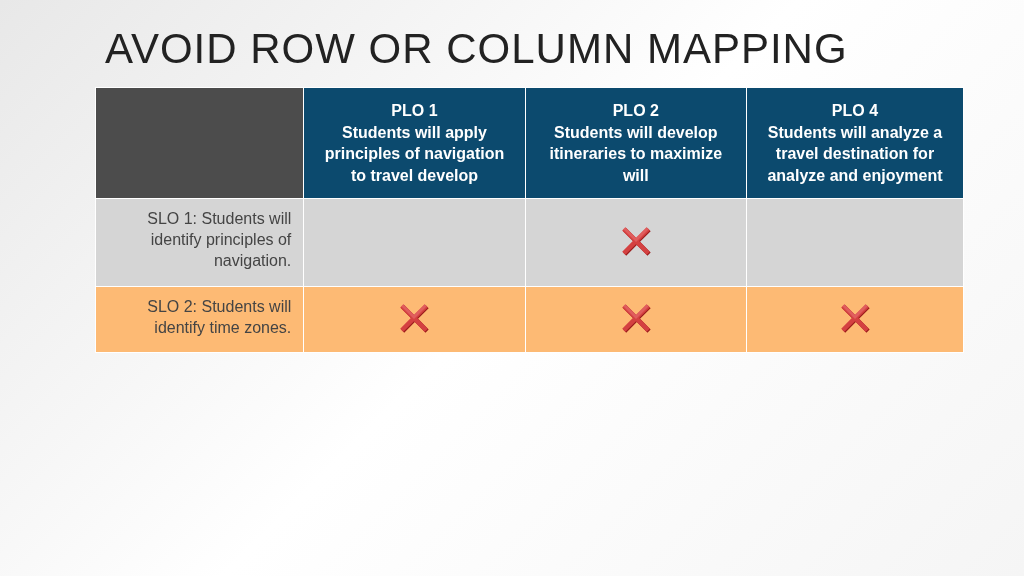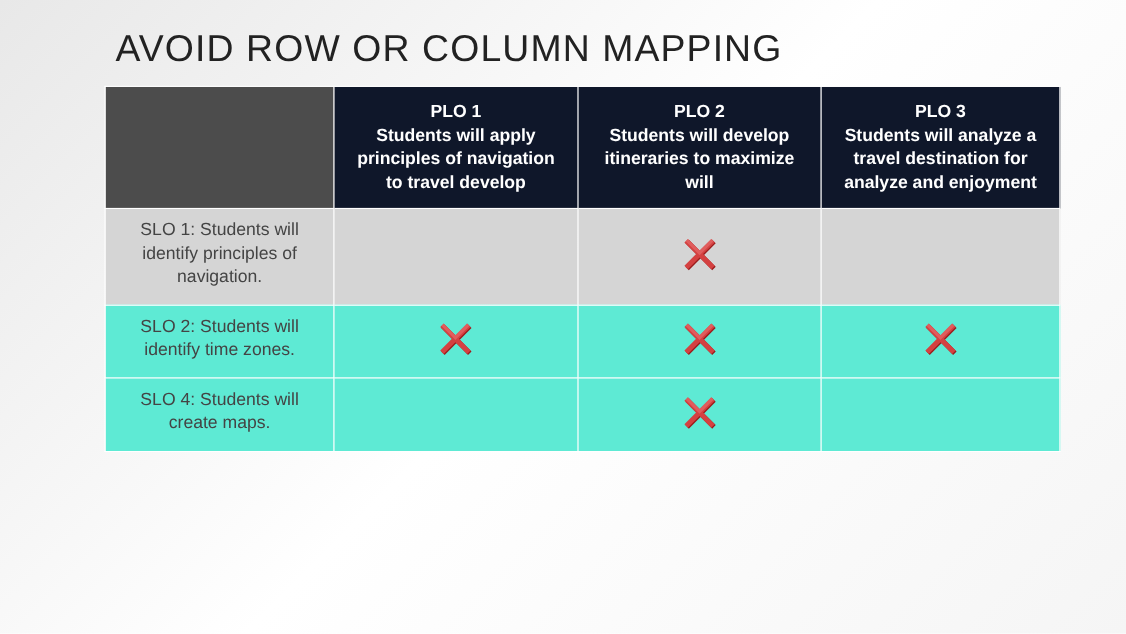--- a/index.html
+++ b/index.html
@@ -3,61 +3,61 @@
 <meta charset="utf-8">
 <style>
   * { box-sizing: border-box; margin: 0; padding: 0; }
   html, body { width: 1024px; height: 576px; }
   body {
     background: linear-gradient(135deg, #e8e8e8 0%, #ffffff 50%, #f5f5f5 100%);
     font-family: "Century Gothic", "Segoe UI", Arial, sans-serif;
     padding: 25px 60px 30px 95px;
   }
   .title {
-    font-size: 34px;
+    font-size: 42px;
     font-weight: 400;
     letter-spacing: 1px;
     color: #222;
     margin: 0 0 14px 10px;
   }
   table {
     border-collapse: collapse;
     width: 100%;
     table-layout: fixed;
   }
   th, td {
     border: 1px solid #fff;
     vertical-align: top;
   }
   th {
-    background: #0f172a;
+    background: #0c4a6e;
     color: #fff;
     font-weight: 700;
     font-size: 16px;
     padding: 12px 14px;
     text-align: center;
     line-height: 1.35;
   }
   th.corner { background: #4c4c4c; }
   .plo-num { display: block; font-weight: 700; }
   .plo-desc { display: block; font-weight: 700; }
   td.rowhead {
     color: #444;
     font-size: 16px;
     padding: 10px 12px 14px 12px;
-    text-align: center;
+    text-align: right;
     line-height: 1.3;
   }
   td.cell {
     text-align: center;
     vertical-align: middle;
     padding: 8px 4px;
   }
   tr.band-a td { background: #d5d5d5; }
-  tr.band-b td { background: #5eead4; }
+  tr.band-b td { background: #fdba74; }
   .x-icon { display: inline-block; }
 </style>
 </head>
 <body>
 
 <h1 class="title">AVOID ROW OR COLUMN MAPPING</h1>
 
 <table>
   <colgroup>
       <col style="width:24%">
@@ -70,21 +70,21 @@
       <th class="corner"></th>
       <th>
         <span class="plo-num">PLO 1</span>
         <span class="plo-desc">Students will apply principles of navigation to travel develop</span>
       </th>
       <th>
         <span class="plo-num">PLO 2</span>
         <span class="plo-desc">Students will develop itineraries to maximize will</span>
       </th>
       <th>
-        <span class="plo-num">PLO 3</span>
+        <span class="plo-num">PLO 4</span>
         <span class="plo-desc">Students will analyze a travel destination for analyze and enjoyment</span>
       </th>
     </tr>
   </thead>
   <tbody>
       <tr class="band-a">
         <td class="rowhead">SLO 1: Students will identify principles of navigation.</td>
         <td class="cell"></td>
         <td class="cell"><svg class="x-icon" width="34" height="34" viewBox="0 0 32 32">
             <g>
@@ -112,26 +112,14 @@
             </g>
           </svg></td>
         <td class="cell"><svg class="x-icon" width="34" height="34" viewBox="0 0 32 32">
             <g>
               <path fill="#9b1c1c" d="M6 3 L16 13 L26 3 L29 6 L19 16 L29 26 L26 29 L16 19 L6 29 L3 26 L13 16 L3 6 Z" transform="translate(0.8,0.8)"></path>
               <path fill="#d44141" d="M6 3 L16 13 L26 3 L29 6 L19 16 L29 26 L26 29 L16 19 L6 29 L3 26 L13 16 L3 6 Z"></path>
               <path fill="#e87070" d="M6 3 L16 13 L26 3 L28 5 L16 17 L4 5 Z" opacity="0.6"></path>
             </g>
           </svg></td>
       </tr>
-      <tr class="band-b">
-        <td class="rowhead">SLO 4: Students will create maps.</td>
-        <td class="cell"></td>
-        <td class="cell"><svg class="x-icon" width="34" height="34" viewBox="0 0 32 32">
-            <g>
-              <path fill="#9b1c1c" d="M6 3 L16 13 L26 3 L29 6 L19 16 L29 26 L26 29 L16 19 L6 29 L3 26 L13 16 L3 6 Z" transform="translate(0.8,0.8)"></path>
-              <path fill="#d44141" d="M6 3 L16 13 L26 3 L29 6 L19 16 L29 26 L26 29 L16 19 L6 29 L3 26 L13 16 L3 6 Z"></path>
-              <path fill="#e87070" d="M6 3 L16 13 L26 3 L28 5 L16 17 L4 5 Z" opacity="0.6"></path>
-            </g>
-          </svg></td>
-        <td class="cell"></td>
-      </tr>
     </tbody>
 </table>
 
 </body></html>

